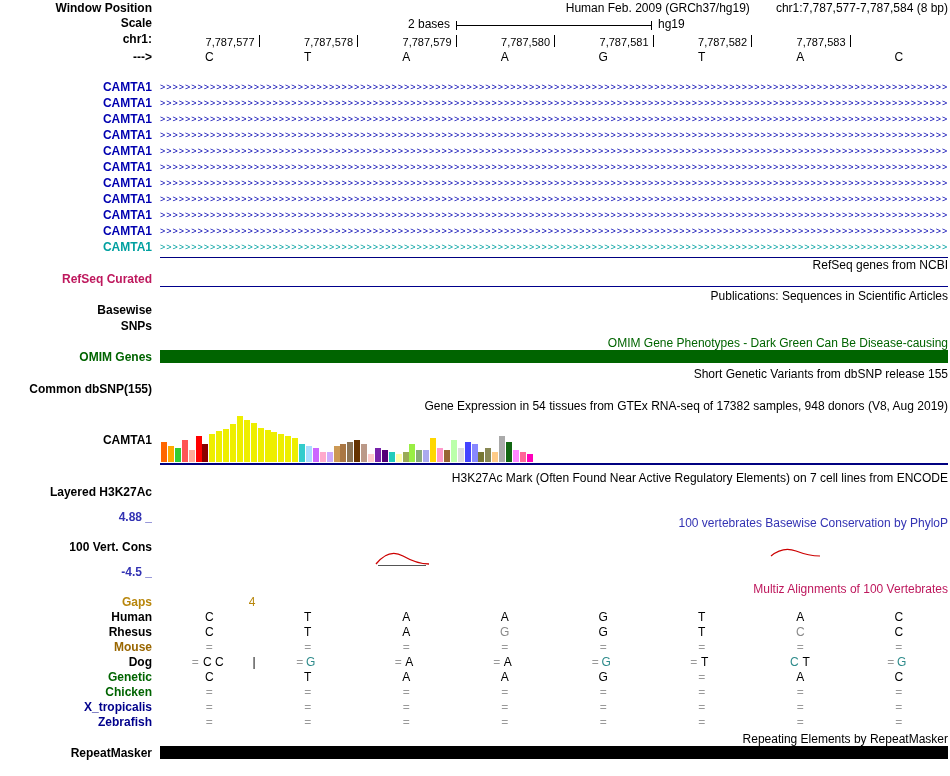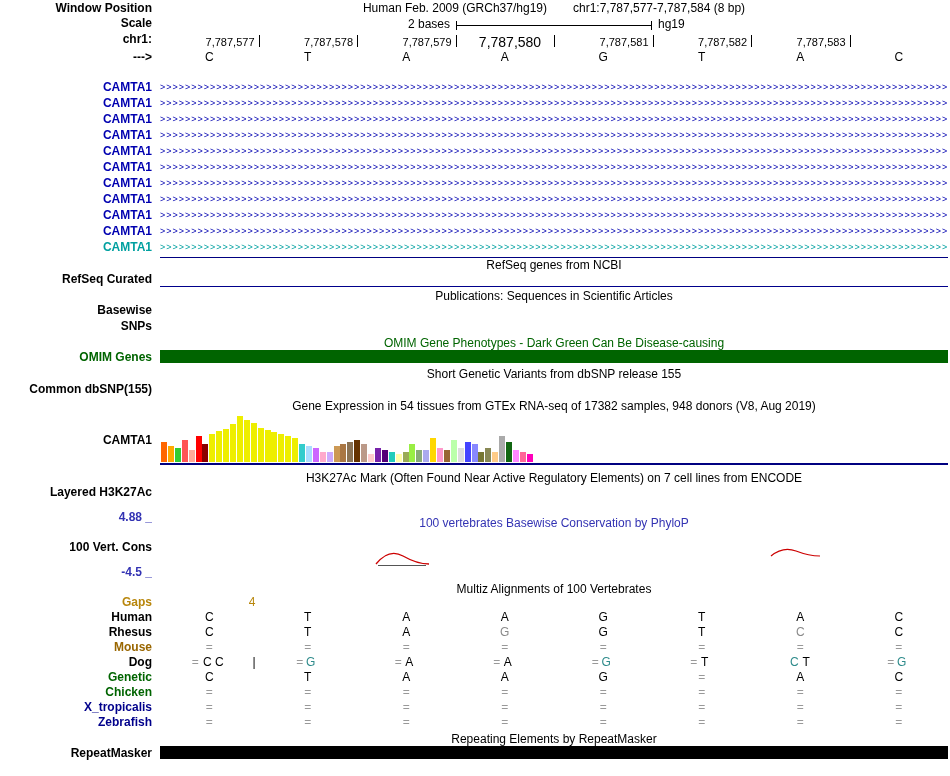--- a/index.html
+++ b/index.html
@@ -1,21 +1,21 @@
 <!DOCTYPE html>
 <html><head>
 <meta charset="utf-8">
 <style>
   html,body{margin:0;padding:0;background:#fff;}
   #screen{position:relative;width:950px;height:776px;background:#ffffff;overflow:hidden;
           font-family:"Liberation Sans","DejaVu Sans",sans-serif;font-size:12px;color:#000;}
   .lbl{position:absolute;left:0;width:152px;text-align:right;white-space:nowrap;height:13px;line-height:13px;font-weight:bold;}
-  .ctitle{position:absolute;left:160px;width:788px;text-align:center;white-space:nowrap;height:13px;line-height:13px;}
+  .ctitle{position:absolute;left:160px;width:788px;text-align:right;white-space:nowrap;height:13px;line-height:13px;}
   .abs{position:absolute;line-height:13px;white-space:nowrap;}
-  .navy{color:#000000}
+  .navy{color:#be185d}
   .green{color:#006400}
   .blue{color:#3333b3}
   .hline{position:absolute;left:160px;width:788px;}
 </style>
 </head>
 <body>
 
 <div id="screen">
 
   <div class="lbl" style="top:2px">Window Position</div>
@@ -30,21 +30,21 @@
 
   <div class="lbl" style="top:33px">chr1:</div>
   <div class="lbl" style="top:51px">---&gt;</div>
   <div id="ruler-layer">
       <div style="position: absolute; left: 174.5px; top: 36px; width: 80px; text-align: right; font-size: 11px; line-height: 13px;">7,787,577</div>
       <div style="position: absolute; left: 258.5px; top: 35px; width: 1px; height: 12px; background: rgb(0, 0, 0);"></div>
       <div style="position: absolute; left: 273px; top: 36px; width: 80px; text-align: right; font-size: 11px; line-height: 13px;">7,787,578</div>
       <div style="position: absolute; left: 357px; top: 35px; width: 1px; height: 12px; background: rgb(0, 0, 0);"></div>
       <div style="position: absolute; left: 371.5px; top: 36px; width: 80px; text-align: right; font-size: 11px; line-height: 13px;">7,787,579</div>
       <div style="position: absolute; left: 455.5px; top: 35px; width: 1px; height: 12px; background: rgb(0, 0, 0);"></div>
-      <div style="position: absolute; left: 470px; top: 36px; width: 80px; text-align: center; font-size: 14px; line-height: 13px;">7,787,580</div>
+      <div style="position: absolute; left: 470px; top: 36px; width: 80px; text-align: right; font-size: 11px; line-height: 13px;">7,787,580</div>
       <div style="position: absolute; left: 554px; top: 35px; width: 1px; height: 12px; background: rgb(0, 0, 0);"></div>
       <div style="position: absolute; left: 568.5px; top: 36px; width: 80px; text-align: right; font-size: 11px; line-height: 13px;">7,787,581</div>
       <div style="position: absolute; left: 652.5px; top: 35px; width: 1px; height: 12px; background: rgb(0, 0, 0);"></div>
       <div style="position: absolute; left: 667px; top: 36px; width: 80px; text-align: right; font-size: 11px; line-height: 13px;">7,787,582</div>
       <div style="position: absolute; left: 751px; top: 35px; width: 1px; height: 12px; background: rgb(0, 0, 0);"></div>
       <div style="position: absolute; left: 765.5px; top: 36px; width: 80px; text-align: right; font-size: 11px; line-height: 13px;">7,787,583</div>
       <div style="position: absolute; left: 849.5px; top: 35px; width: 1px; height: 12px; background: rgb(0, 0, 0);"></div>
       <div style="position: absolute; left: 199.25px; top: 51px; width: 20px; text-align: center; line-height: 13px;">C</div>
       <div style="position: absolute; left: 297.75px; top: 51px; width: 20px; text-align: center; line-height: 13px;">T</div>
       <div style="position: absolute; left: 396.25px; top: 51px; width: 20px; text-align: center; line-height: 13px;">A</div>

